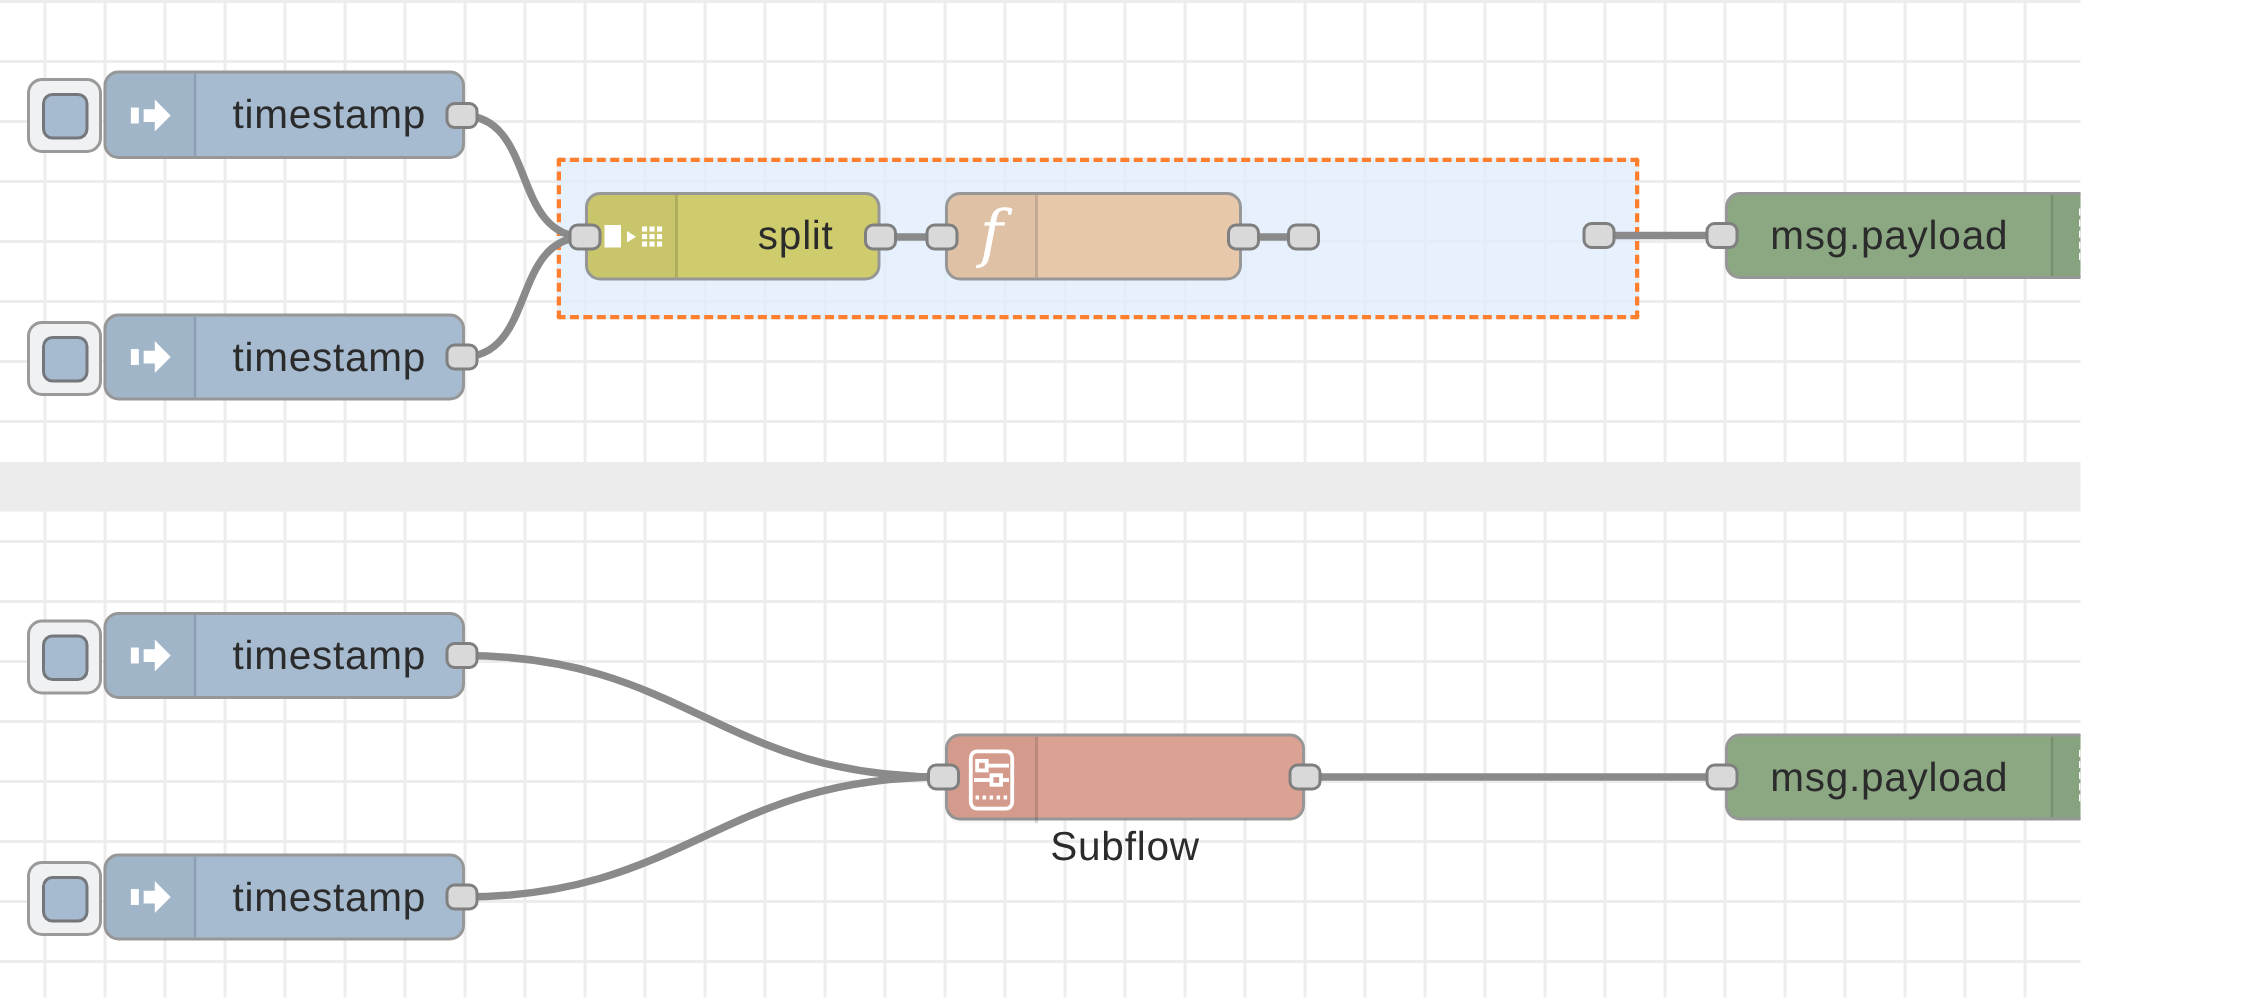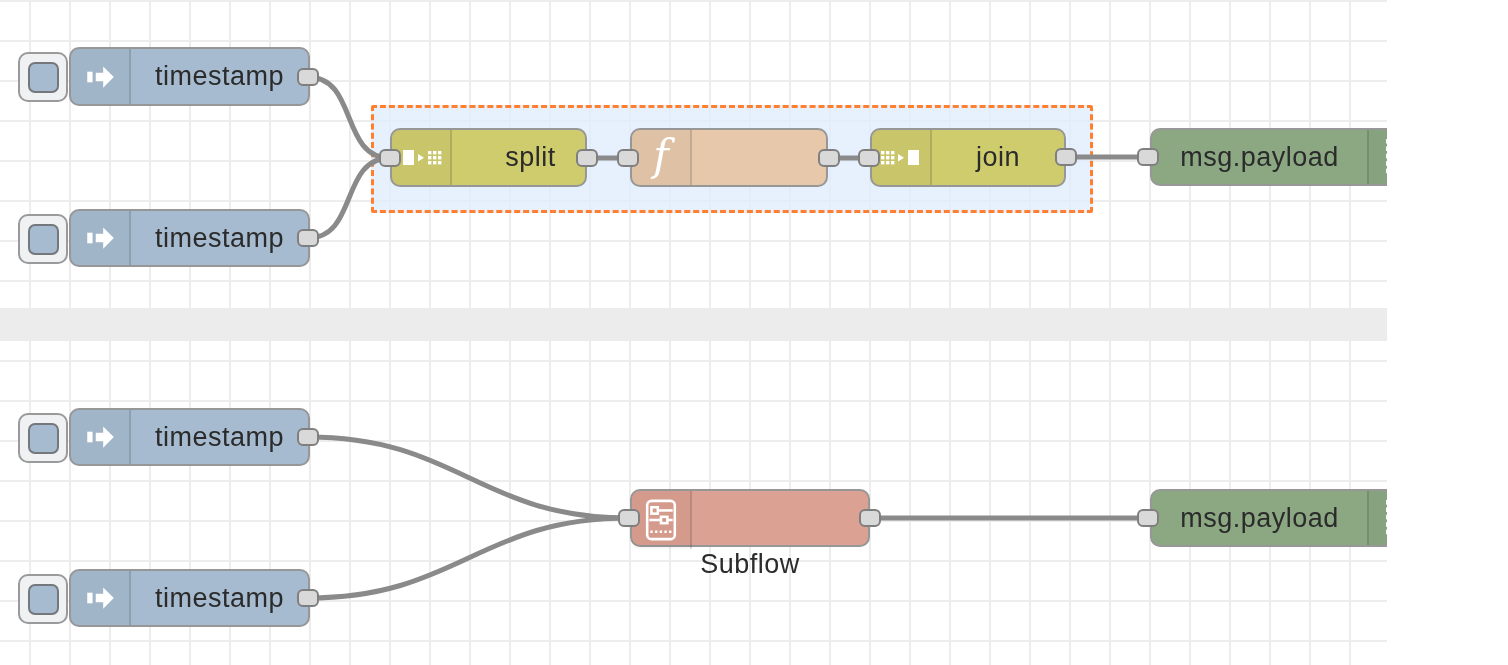--- a/index.html
+++ b/index.html
@@ -110,40 +110,20 @@
     <div class="icon-area icon-left">
       <svg class="nicon" width="40" height="48" viewBox="0 0 40 48">
         <text x="20" y="36" text-anchor="middle" font-family="DejaVu Serif, serif" font-style="italic" font-size="42" fill="#fff">f</text>
       </svg>
     </div>
     <div class="node-label"></div>
   </div>
   <div class="port" style="left:617px;top:149px;"></div>
   <div class="port" style="left:818px;top:149px;"></div>
 
-  <div class="node splitjoin" style="left:870px;top:128px;width:196px;height:59px;">
-    <div class="icon-area icon-left">
-      <svg class="nicon" width="42" height="26" viewBox="0 0 42 26">
-        <g fill="#fff">
-          <rect x="1" y="6" width="3.4" height="3.4"></rect>
-            <rect x="6" y="6" width="3.4" height="3.4"></rect>
-            <rect x="11" y="6" width="3.4" height="3.4"></rect>
-          <rect x="1" y="11" width="3.4" height="3.4"></rect>
-            <rect x="6" y="11" width="3.4" height="3.4"></rect>
-            <rect x="11" y="11" width="3.4" height="3.4"></rect>
-          <rect x="1" y="16" width="3.4" height="3.4"></rect>
-            <rect x="6" y="16" width="3.4" height="3.4"></rect>
-            <rect x="11" y="16" width="3.4" height="3.4"></rect>
-        </g>
-        <path d="M18 9 l6 3.8 -6 3.8 z" fill="#fff"></path>
-        <rect x="28" y="5" width="11" height="15" fill="#fff"></rect>
-      </svg>
-    </div>
-    <div class="node-label">join</div>
-  </div>
   <div class="port" style="left:858px;top:149px;"></div>
   <div class="port" style="left:1055px;top:148px;"></div>
 
   <div class="btn" style="left:1427px;top:133px;width:54px;height:48px;"></div>
   <div class="btn-inner green" style="left:1438px;top:142px;width:31px;height:31px;"></div>
   <div class="node debug" style="left:1150px;top:128px;width:279px;height:58px;">
     <div class="node-label">msg.payload</div>
     <div class="icon-area icon-right">
       <svg class="nicon" width="28" height="40" viewBox="0 0 28 40">
         <g fill="#fff">

